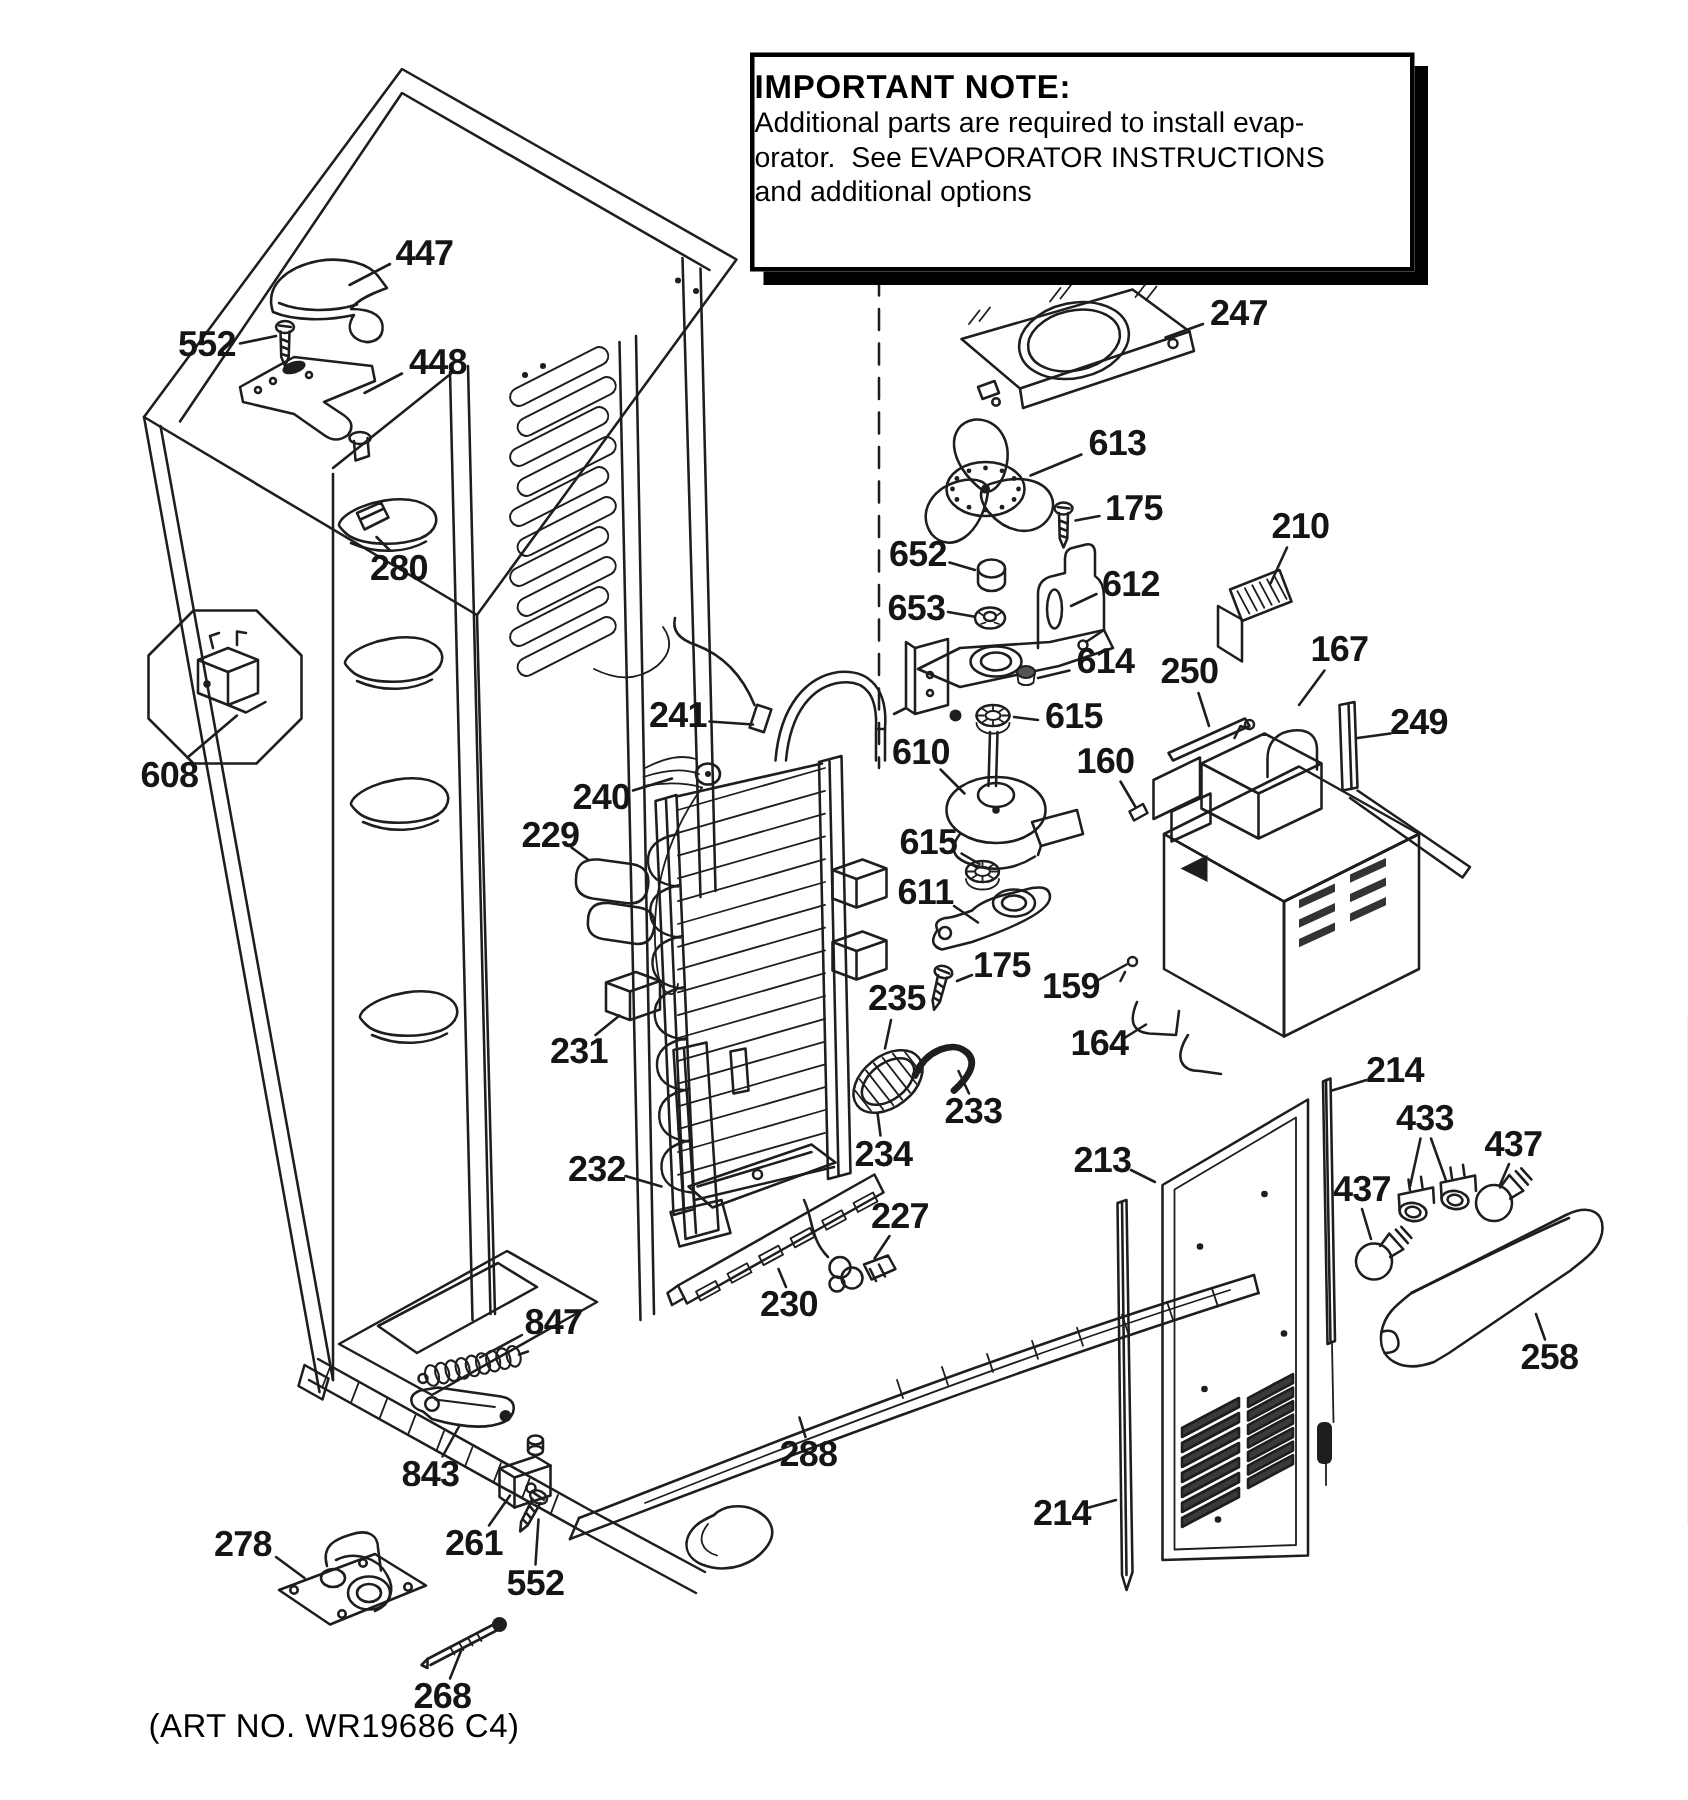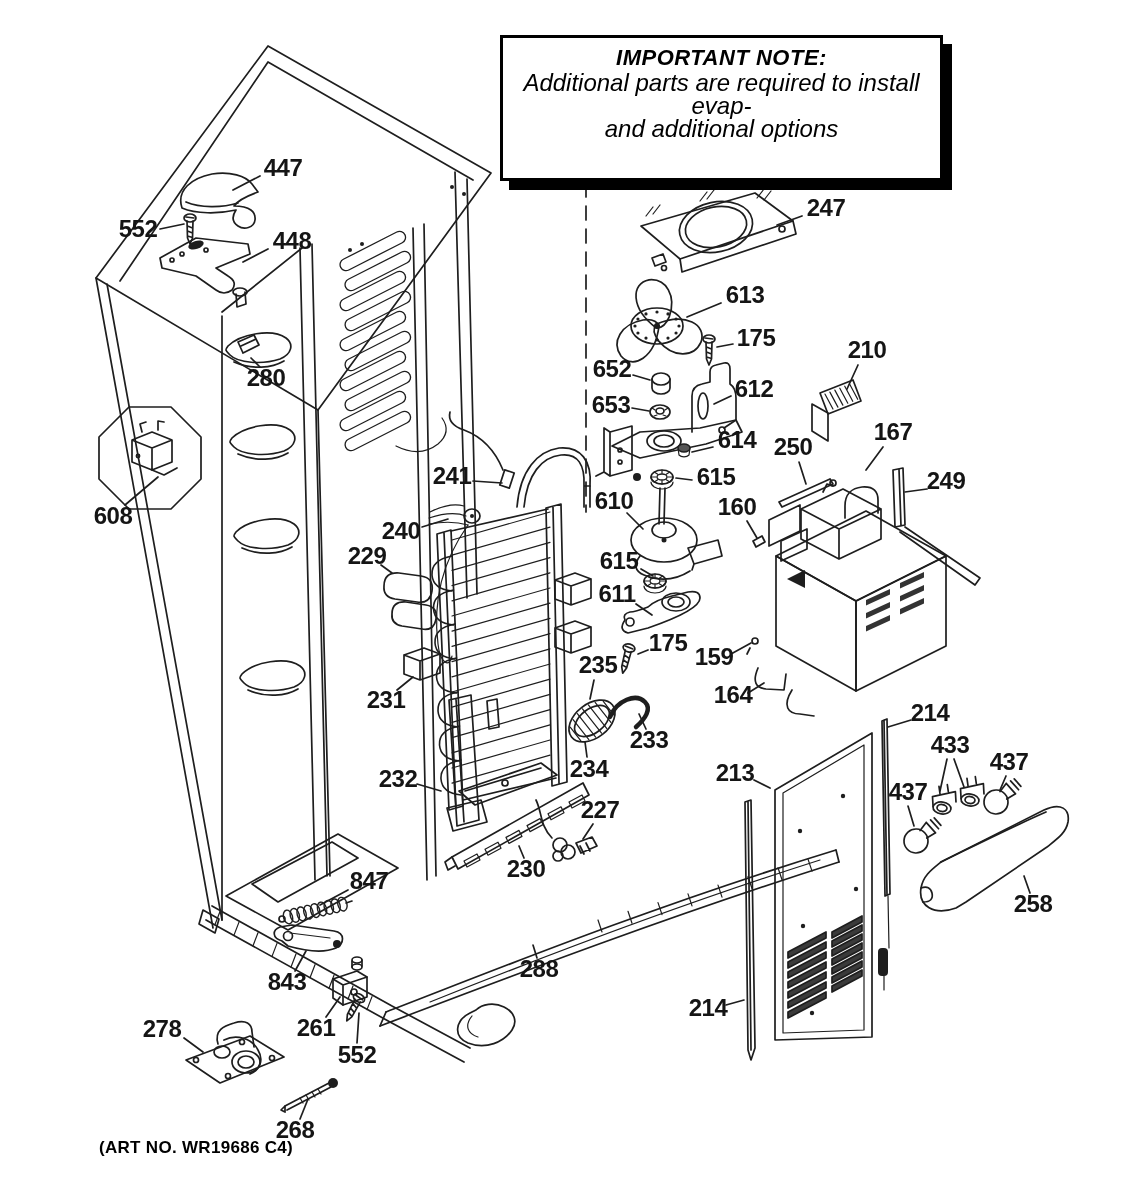--- a/index.html
+++ b/index.html
@@ -5,24 +5,24 @@
   html,body{margin:0;padding:0;background:#e8e8e8;}
   .stage{position:relative;width:1125px;height:1200px;background:#ffffff;overflow:hidden;
          font-family:"Liberation Sans",sans-serif;}
   .stage svg{position:absolute;left:0;top:0;}
   svg .ln{fill:none;stroke:#1e1e1e;stroke-width:1.7;stroke-linecap:round;stroke-linejoin:round;}
   svg .fine{stroke-width:1.2;}
   svg .fill{fill:#1e1e1e;stroke:none;}
   svg text.callout{font-family:"Liberation Sans",sans-serif;font-weight:bold;font-size:24px;
        fill:#151515;text-anchor:middle;letter-spacing:-0.5px;}
   .notebox{position:absolute;left:500px;top:35px;width:437px;height:140px;background:#fff;
-       border:3px solid #000;box-shadow:9px 9px 0 #000;text-align:center;z-index:5;font-style:italic;}
+       border:3px solid #000;box-shadow:9px 9px 0 #000;text-align:left;z-index:5;}
   .notetitle{font-weight:bold;font-size:22px;margin-top:7px;letter-spacing:0.5px;color:#000;}
-  .noteline{font-size:24px;line-height:23px;color:#000;white-space:pre-wrap;}
-  .artno{position:absolute;left:99px;top:1138px;font-size:17px;font-weight:bold;color:#000;
+  .noteline{font-size:19px;line-height:23px;color:#000;white-space:pre-wrap;}
+  .artno{position:absolute;left:99px;top:1138px;font-size:22px;font-weight:normal;color:#000;
        letter-spacing:0.3px;}
 </style>
 </head>
 <body>
 
 <div class="stage">
 
 <svg id="art" width="1125" height="1200" viewBox="0 0 1125 1200">
   <defs>
     <path id="binShape" d="M0,10 C12,-2 44,-8 58,2 C66,8 64,18 52,23 C34,29 10,27 2,19 C-3,14 -3,14 0,10 Z M6,26 C24,34 44,32 56,25"></path>
@@ -598,18 +598,19 @@
         <polyline points="1030,893 1024,876" fill="none" stroke="#1e1e1e" stroke-width="1.7" stroke-linecap="round"></polyline>
         <text x="1033" y="906" class="callout" dominant-baseline="middle">258</text>
         <polyline points="726,1005 744,1000" fill="none" stroke="#1e1e1e" stroke-width="1.7" stroke-linecap="round"></polyline>
         <text x="708" y="1010" class="callout" dominant-baseline="middle">214</text>
       </g>
 </svg>
 
 <div class="notebox">
   <div class="notetitle">IMPORTANT NOTE:</div>
   <div class="noteline">Additional parts are required to install evap-</div>
+  <div class="noteline">orator.  See EVAPORATOR INSTRUCTIONS</div>
   <div class="noteline">and additional options</div>
 </div>
 
 <div class="artno">(ART NO. WR19686 C4)</div>
 
 </div>
 
 </body></html>

